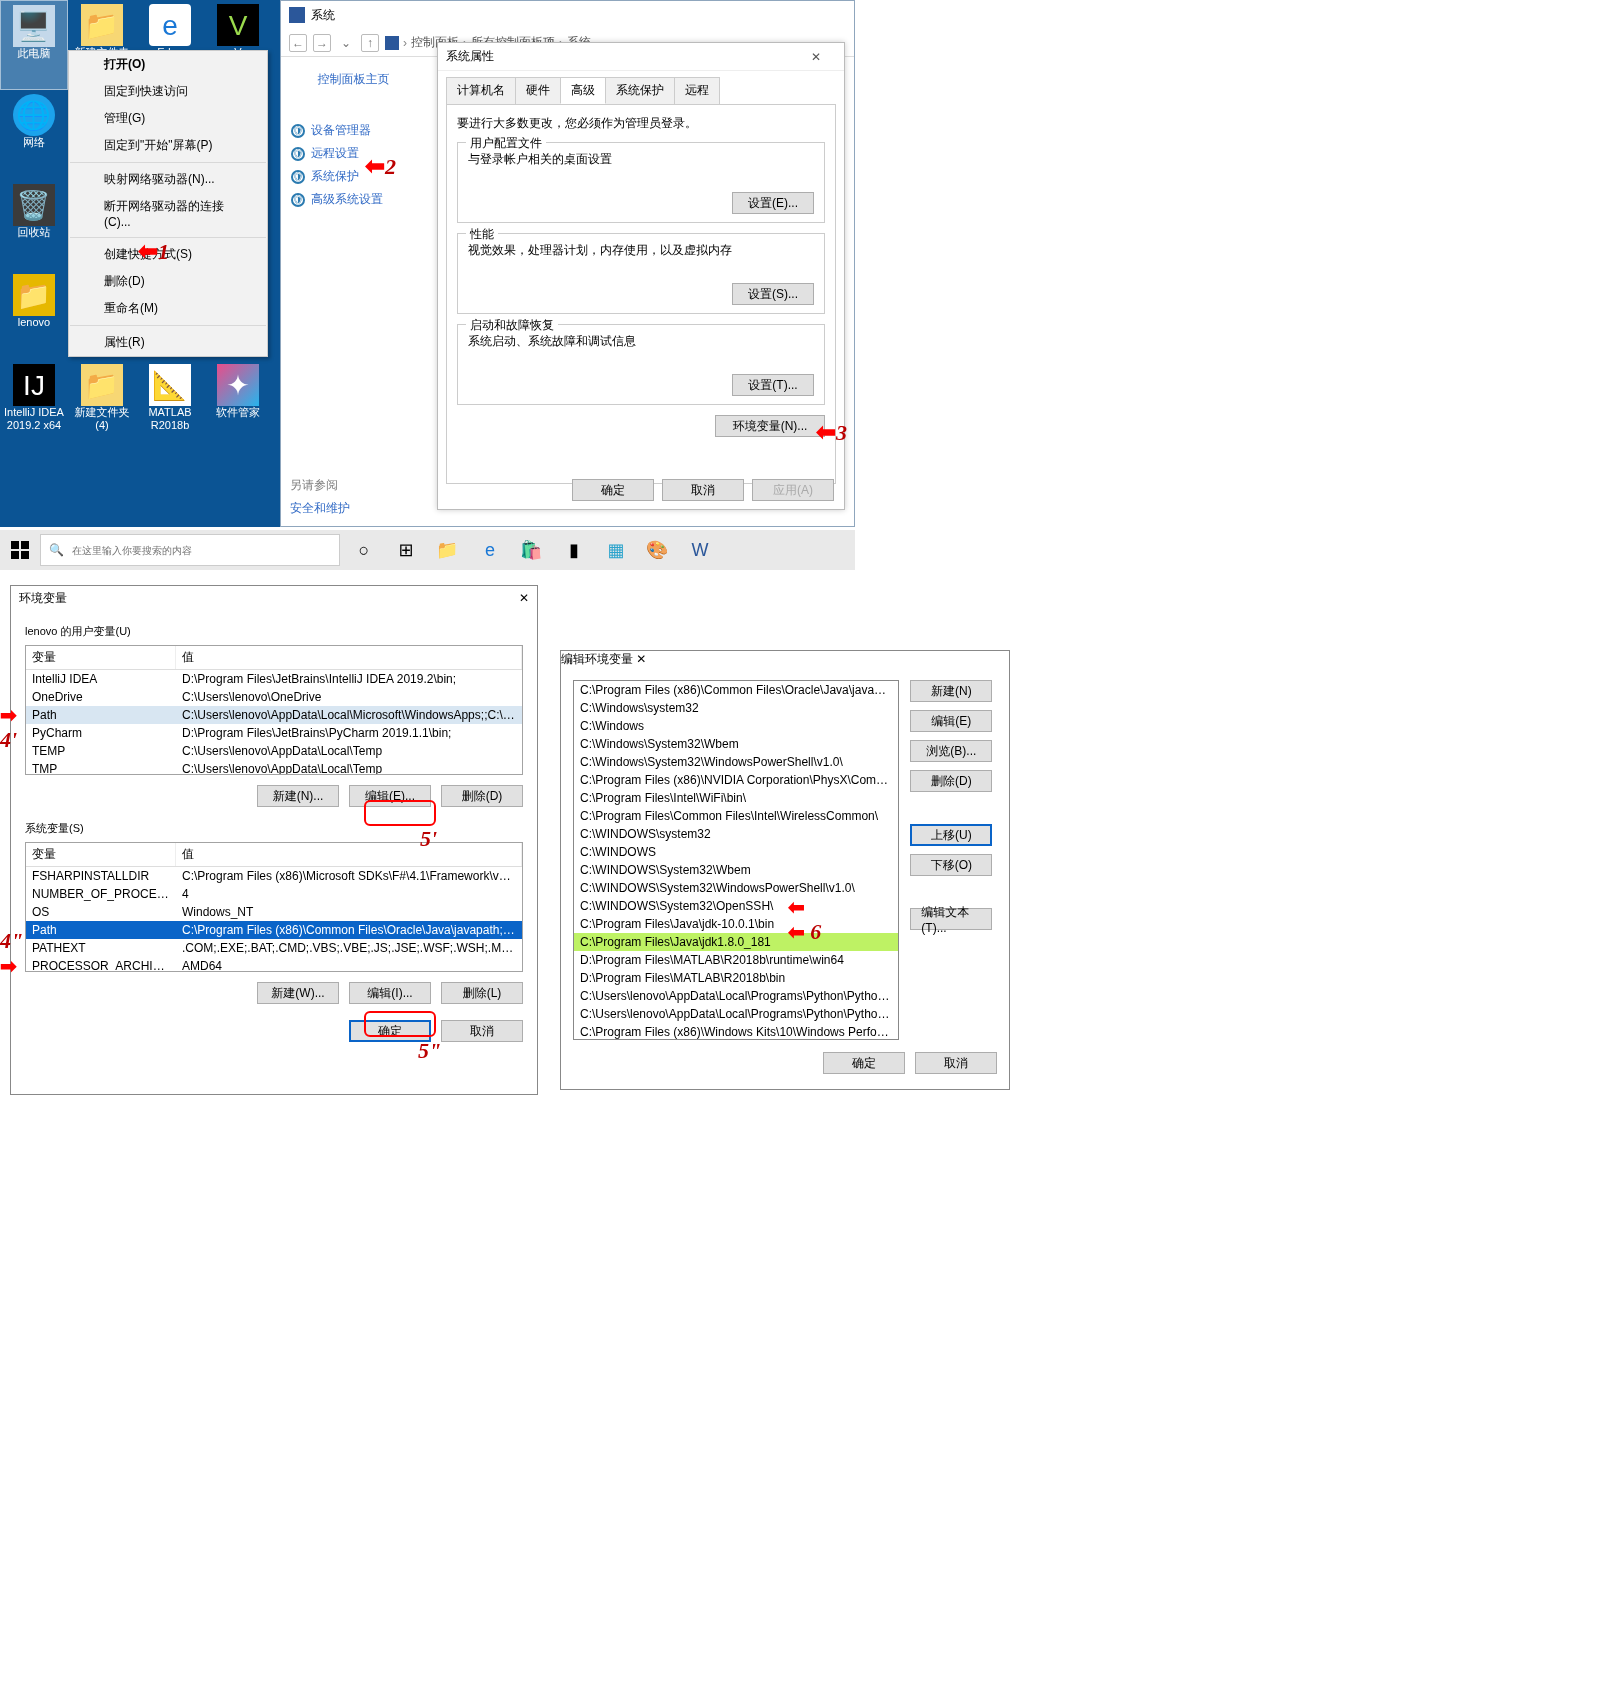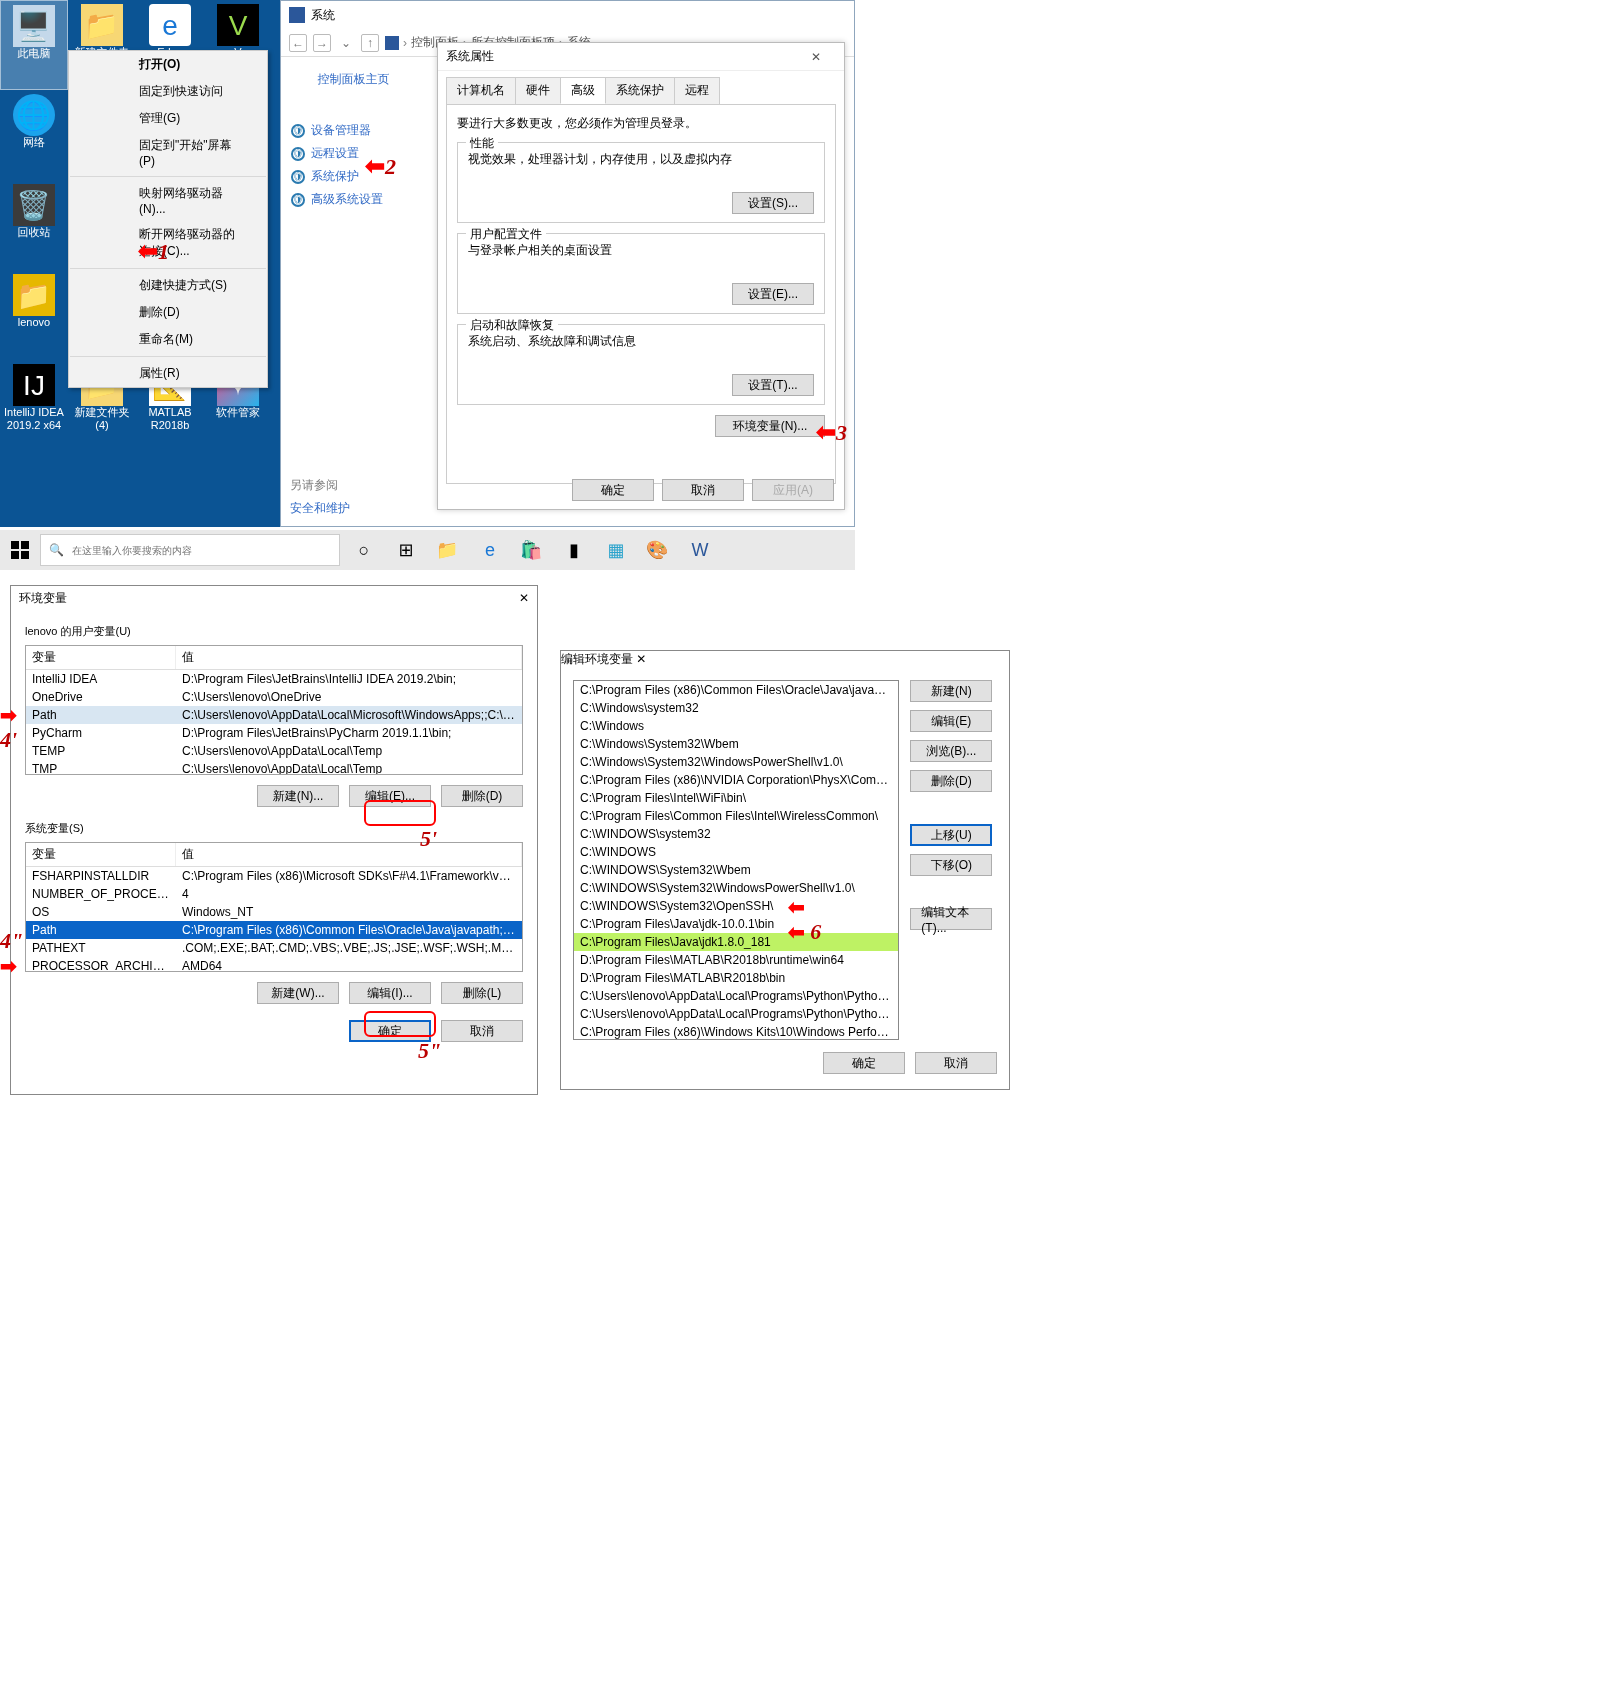--- a/index.html
+++ b/index.html
@@ -21,21 +21,21 @@
   .len-glyph { background:#e6b800;}
   .vsstudio-glyph { background:#5c2d91; color:#fff;}
   .pyc-glyph { background:#000; color:#c8e24b; font-size:18px; font-weight:bold;}
   .shield-glyph { background:linear-gradient(#1fb0ff,#0c7ad6); color:#fff;}
   .ij-glyph { background:#000; color:#fff; font-size:18px; font-weight:normal;}
   .mat-glyph { background:#fff;}
   .soft-glyph { background:linear-gradient(135deg,#e84d8a,#27b4ed);}
   
   
   .ctx { position:absolute; left:68px; top:50px; width:200px; background:#f2f2f2; border:1px solid #ccc; box-shadow:2px 2px 4px rgba(0,0,0,.3); font-size:12px; }
-  .ctx-item { padding:5px 28px; color:#000;margin-left:42px; }
+  .ctx-item { padding:5px 35px; color:#000; }
   .ctx-sep { height:1px; background:#d8d8d8; margin:3px 1px; }
   
   
   .syswin { position:absolute; left:280px; top:0; width:575px; height:527px; background:#fff; border:1px solid #8fa6bd; }
   .syswin-title { height:28px; display:flex; align-items:center; padding:0 8px; gap:6px; background:#fff; color:#000;}
   .sysicon { width:16px; height:16px; background:#2b579a; display:inline-block;}
   .syswin-nav { height:28px; display:flex; align-items:center; gap:6px; padding:0 8px; border-bottom:1px solid #ddd; color:#555;}
   .navbtn {width:18px; height:18px; border:1px solid #bbb; border-radius:2px; display:flex; align-items:center; justify-content:center; color:#777;}
   .crumb { display:flex; align-items:center; gap:2px;}
   .crumb span.sep{color:#888; padding:0 2px;}
@@ -260,29 +260,29 @@
     <div class="tabs">
       <div class="tab">计算机名</div>
       <div class="tab">硬件</div>
       <div class="tab active">高级</div>
       <div class="tab">系统保护</div>
       <div class="tab">远程</div>
     </div>
     <div class="tabsheet">
       <div style="margin-bottom:10px;">要进行大多数更改，您必须作为管理员登录。</div>
       <div class="group">
+        <span class="glabel">用户配置文件</span>
+        <div style="margin-bottom:24px;">与登录帐户相关的桌面设置</div>
+        <div class="wbtn right">设置(E)...</div>
+        <div style="clear:both"></div>
+      </div>
+      <div class="group">
         <span class="glabel">性能</span>
         <div style="margin-bottom:24px;">视觉效果，处理器计划，内存使用，以及虚拟内存</div>
         <div class="wbtn right">设置(S)...</div>
-        <div style="clear:both"></div>
-      </div>
-      <div class="group">
-        <span class="glabel">用户配置文件</span>
-        <div style="margin-bottom:24px;">与登录帐户相关的桌面设置</div>
-        <div class="wbtn right">设置(E)...</div>
         <div style="clear:both"></div>
       </div>
       <div class="group">
         <span class="glabel">启动和故障恢复</span>
         <div style="margin-bottom:24px;">系统启动、系统故障和调试信息</div>
         <div class="wbtn right">设置(T)...</div>
         <div style="clear:both"></div>
       </div>
       <div style="text-align:right; margin-top:6px;">
         <div class="wbtn" style="min-width:110px">环境变量(N)...</div>

